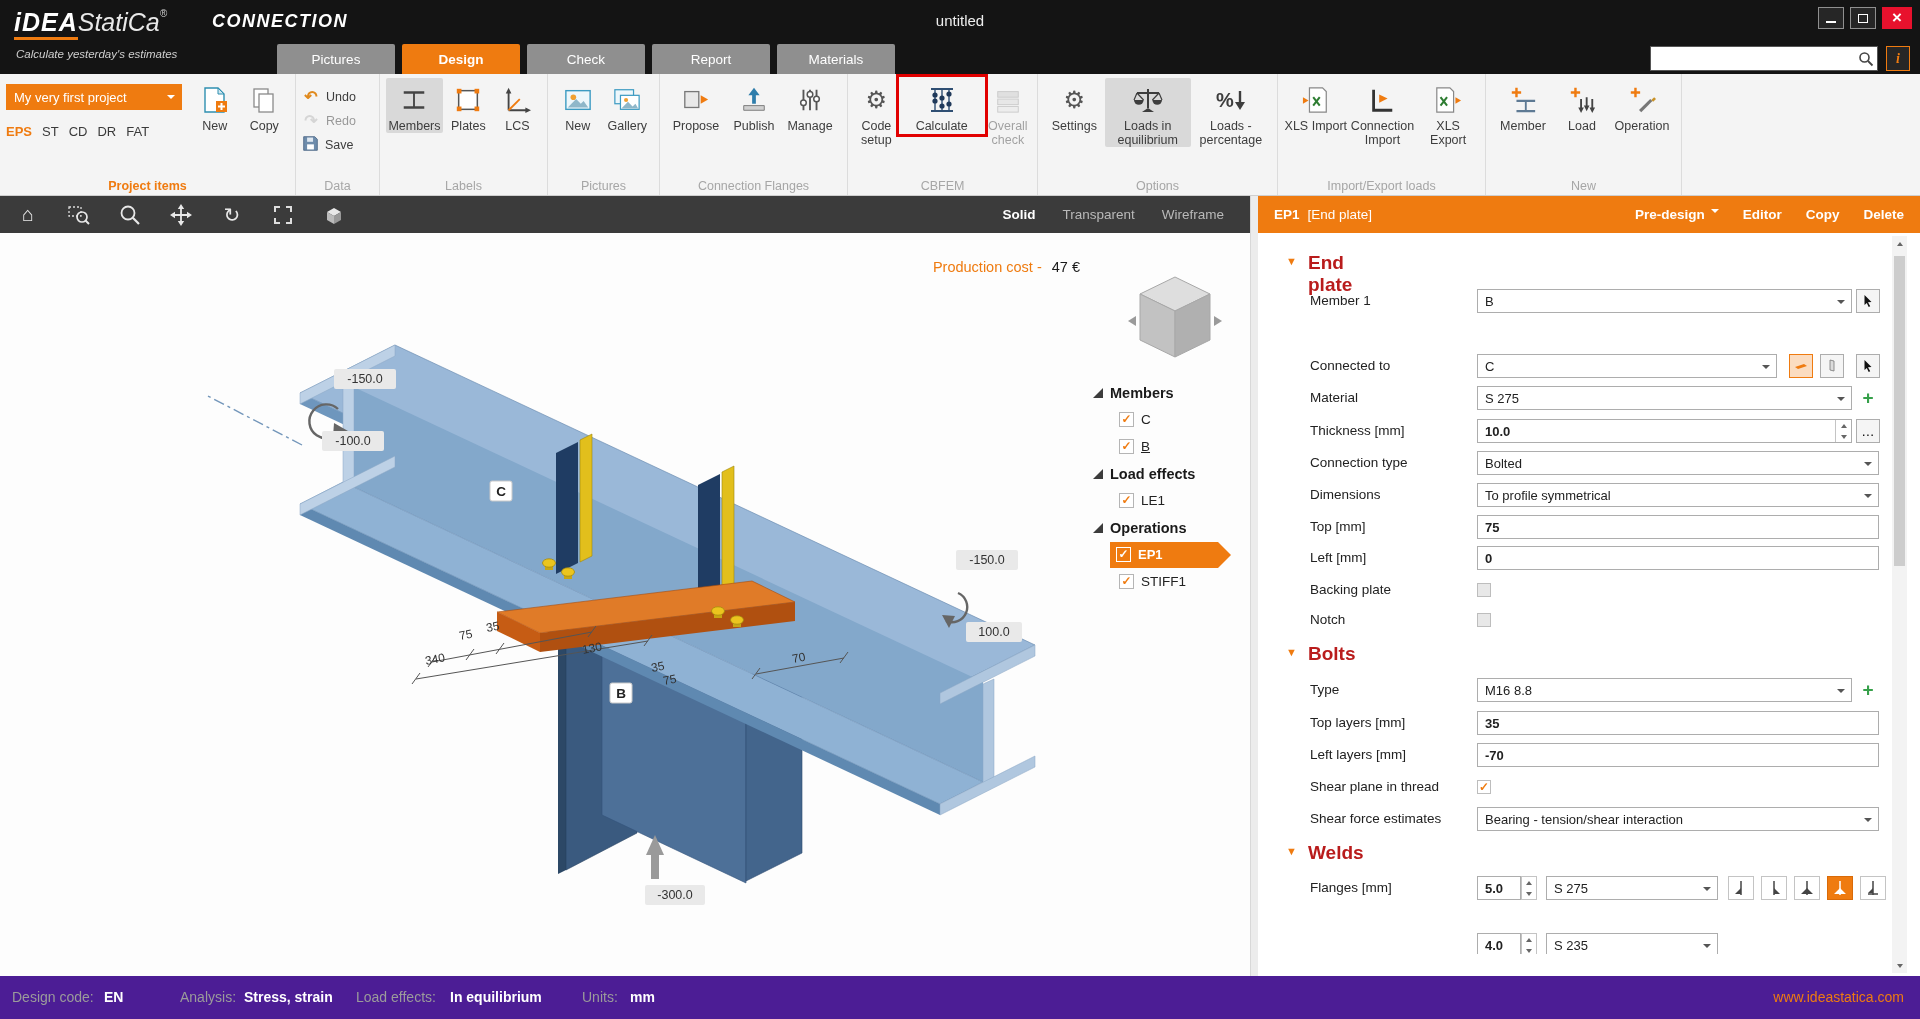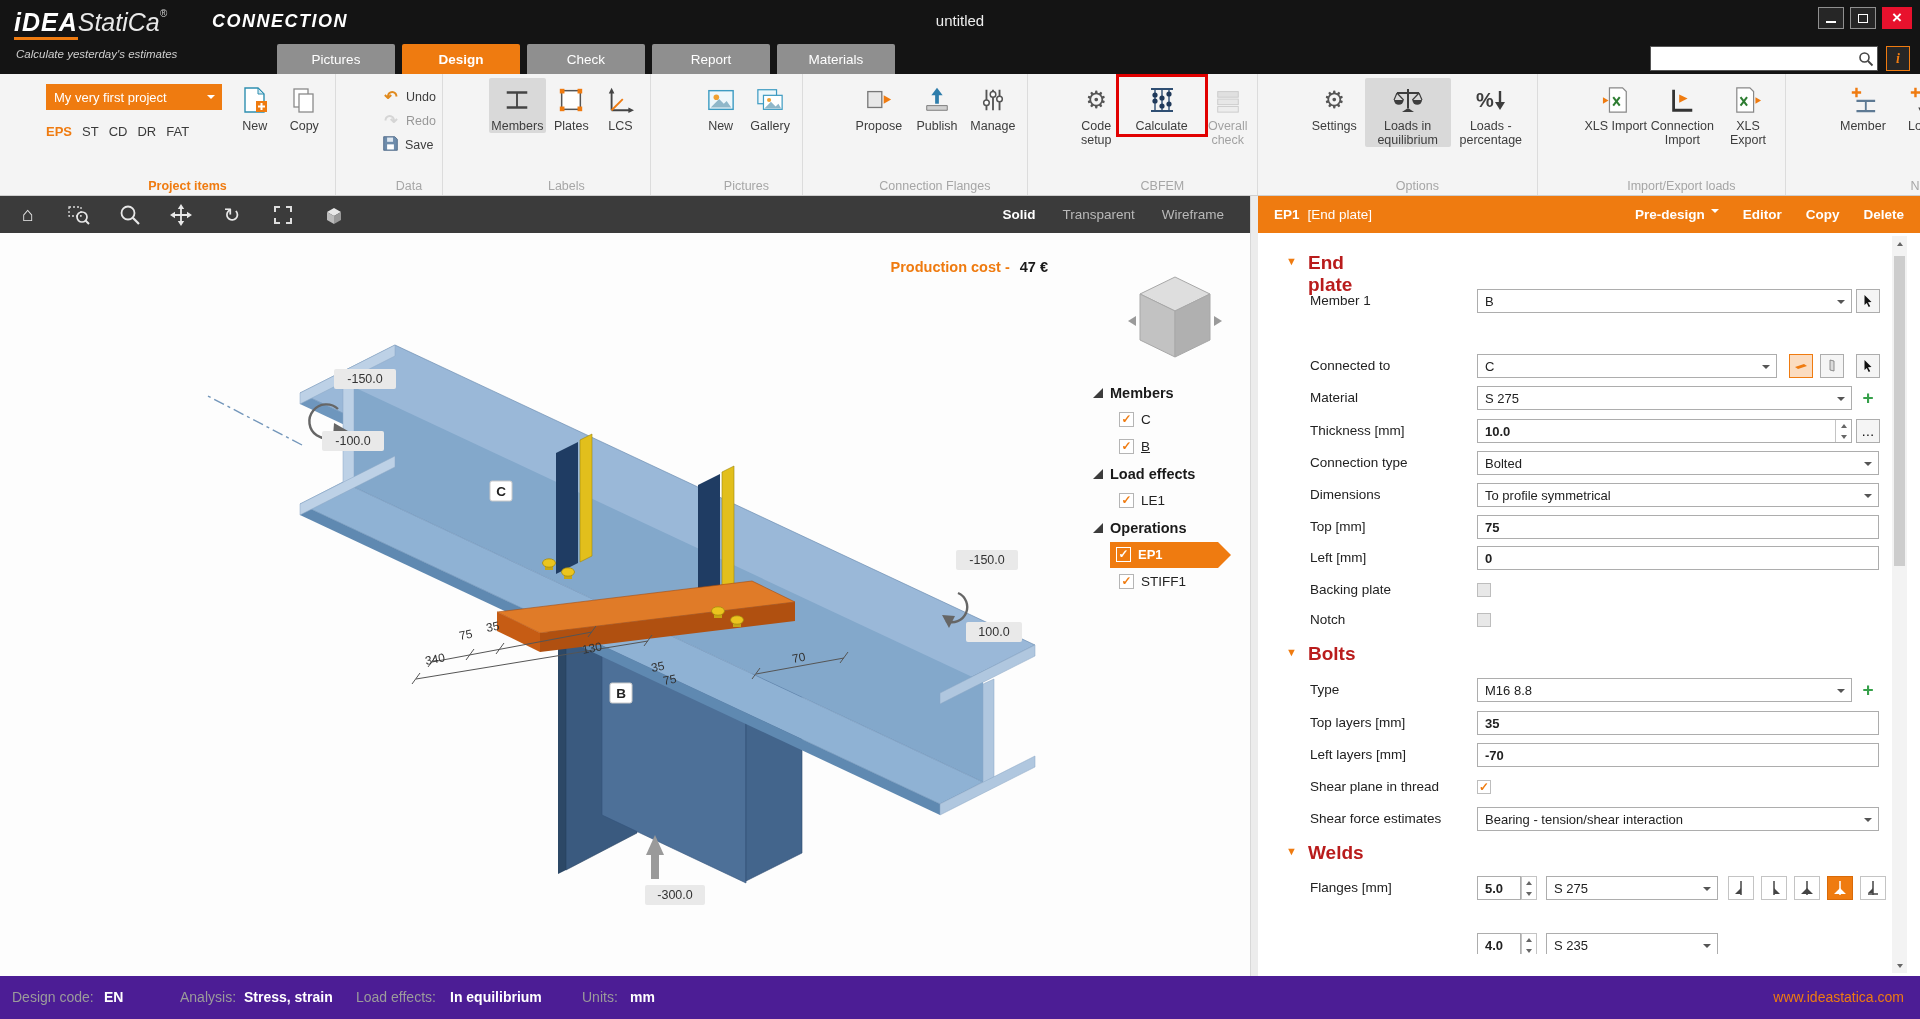--- a/index.html
+++ b/index.html
@@ -20,21 +20,21 @@
   #btn-close { right:8px; width:30px; background:#e8112d; border:none; color:#fff; font-size:17px; font-weight:bold; }
   #tabs { position:absolute; left:277px; top:44px; height:30px; display:flex; gap:7px; }
   .tab { min-width:118px; padding:0 18px; height:30px; display:flex; align-items:center; justify-content:center; background:#8f8f8f; color:#fff; font-size:13.5px; border-radius:2px 2px 0 0; cursor:default; }
   .tab.active { background:#ef7b10; font-weight:bold; }
   #searchbox { position:absolute; right:42px; top:46px; width:228px; height:25px; background:#fff; border:1px solid #555; display:flex; align-items:center; }
   #searchbox input { flex:1; border:none; outline:none; height:21px; padding:0 6px; font-size:13px; font-family:"Liberation Sans",sans-serif; }
   #info-btn { position:absolute; right:10px; top:46px; width:24px; height:25px; background:#262626; border:1px solid #ef7b10; color:#ef7b10; font-weight:bold; font-style:italic; font-size:14px; display:flex; align-items:center; justify-content:center; font-family:"Liberation Serif",serif; }
 
   
   #ribbon { position:absolute; left:0; top:74px; width:1920px; height:122px; background:#f4f4f4; border-bottom:1px solid #cfcfcf; display:flex; }
-  .rgroup { position:relative; border-right:1px solid #dcdcdc; padding:4px 6px 16px 6px; display:flex; align-items:flex-start;margin-left:40px; }
+  .rgroup { position:relative; border-right:1px solid #dcdcdc; padding:4px 6px 16px 6px; display:flex; align-items:flex-start; }
   .rlabel { position:absolute; bottom:2px; left:0; width:100%; text-align:center; font-size:12.5px; color:#a6a6a6; }
   .rlabel.orange { color:#ef7b10; font-weight:bold; }
   .rbtn { width:64px; display:flex; flex-direction:column; align-items:center; gap:3px; padding-top:6px; font-size:12.5px; color:#3d3d3d; text-align:center; line-height:14px; cursor:default; border-radius:2px; }
   .rbtn .ic { height:32px; display:flex; align-items:center; justify-content:center; }
   .rbtn.pressed { background:#d9d9d9; }
   .rbtn.disabled { opacity:.45; }
   .char-ic { font-size:24px; color:#555; line-height:30px; }
   .sbtn { display:flex; align-items:center; gap:6px; height:21px; font-size:12.5px; color:#3d3d3d; }
   .sbtn.disabled { opacity:.5; }
   .vstack { display:flex; flex-direction:column; gap:3px; padding-top:8px; }
@@ -60,21 +60,21 @@
   .vmodes .on { color:#fff; font-weight:bold; }
   #splitter { position:absolute; left:1250px; top:196px; width:8px; height:780px; background:#ececec; border-left:1px solid #d8d8d8; }
   #props-header { position:absolute; left:1258px; top:196px; width:662px; height:37px; background:#ef7b10; color:#fff; display:flex; align-items:center; padding:0 16px; font-size:13.5px; }
   #props-header .t1 { font-weight:bold; margin-right:8px; }
   #props-header .hright { margin-left:auto; display:flex; gap:24px; align-items:center; font-weight:bold; }
   .hdrop::after { content:""; display:inline-block; margin-left:6px; border:4px solid transparent; border-top-color:#fff; vertical-align:2px; }
 
   
   #viewport { position:absolute; left:0; top:233px; width:1250px; height:743px; background:#fdfdfd; overflow:hidden; }
   #scene { position:absolute; left:0; top:0; }
-  #prodcost { position:absolute; left:776px; top:26px; width:272px; text-align:right; font-size:14.5px; font-weight:bold; }
+  #prodcost { position:absolute; left:808px; top:26px; width:272px; text-align:right; font-size:14.5px; font-weight:normal; }
   #prodcost .pc1 { color:#ef7b10; } #prodcost .pc2 { color:#1a1a1a; margin-left:6px; }
   #navcube { position:absolute; left:1120px; top:36px; }
   #tree { position:absolute; left:1093px; top:146px; width:157px; }
   .trow { height:27px; display:flex; align-items:center; gap:7px; }
   .trow.hdr { font-weight:bold; font-size:14.5px; color:#1a1a1a; }
   .trow.item { padding-left:26px; font-size:13.5px; }
   .exp { width:0; height:0; border:5px solid transparent; border-right:5px solid #3c3c3c; border-bottom:5px solid #3c3c3c; }
   .tcb { width:15px; height:15px; border:1px solid #b5b5b5; background:#fff; color:#ef7b10; font-weight:bold; font-size:12px; line-height:13px; text-align:center; flex:0 0 auto; }
   .ep1row { position:relative; margin-left:17px; width:108px; background:#ef7b10; color:#fff; font-weight:bold; height:26px; display:flex; align-items:center; gap:7px; padding-left:6px; }
   .ep1row::after { content:""; position:absolute; right:-13px; top:0; border-left:13px solid #ef7b10; border-top:13px solid transparent; border-bottom:13px solid transparent; }

